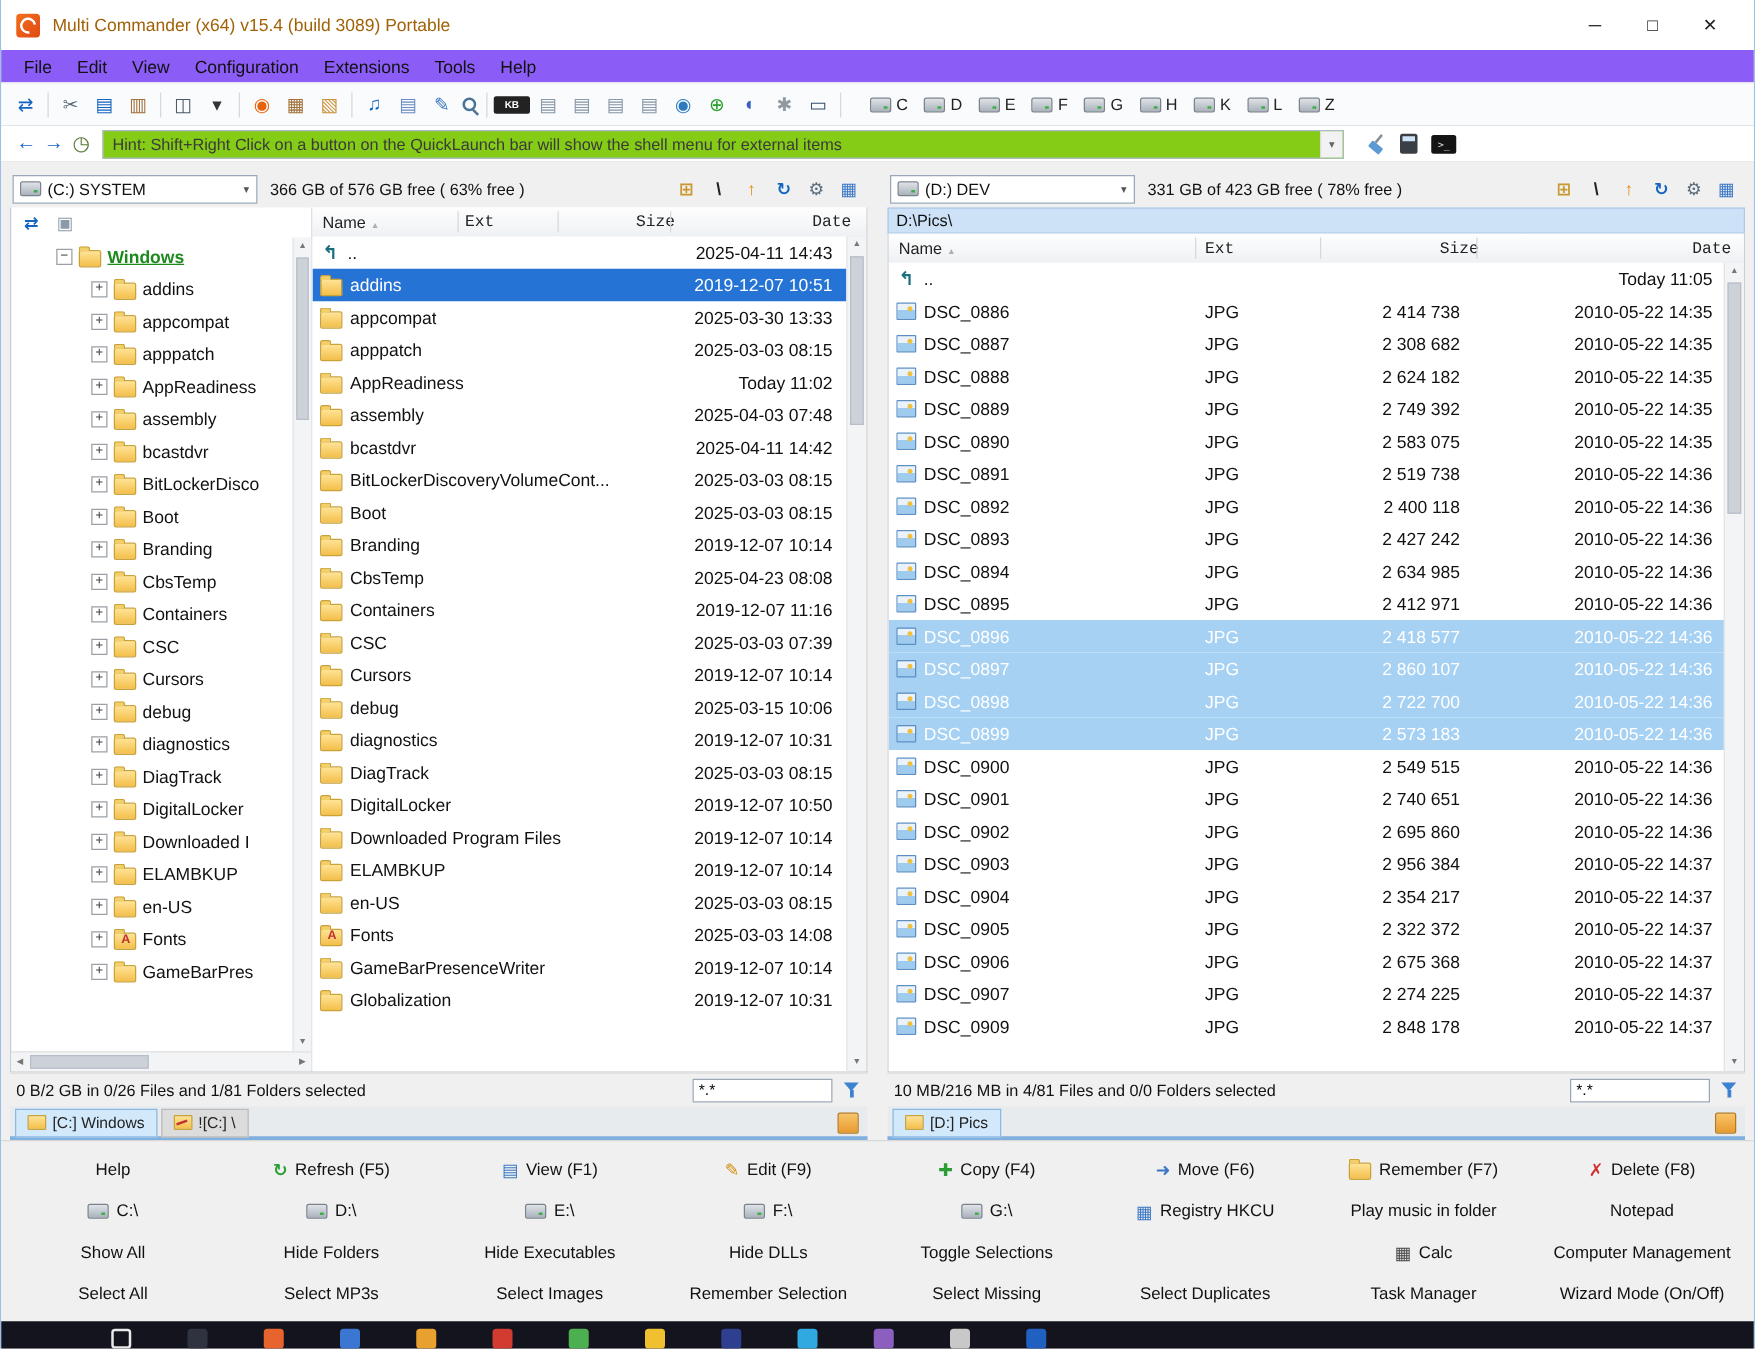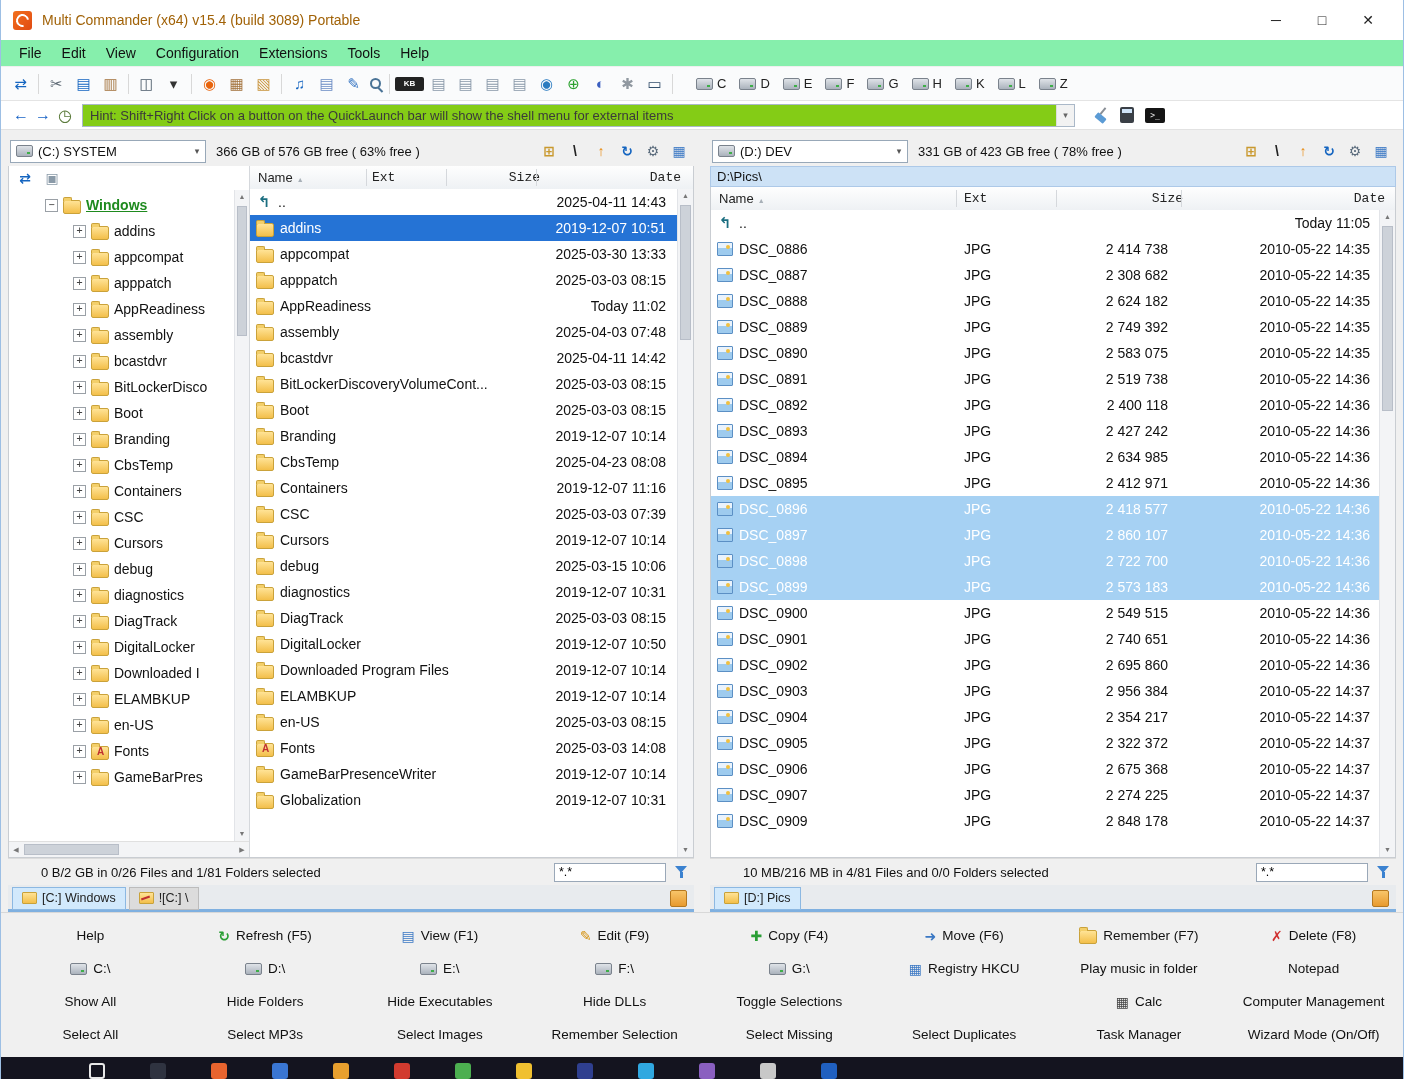--- a/index.html
+++ b/index.html
@@ -8,21 +8,21 @@
 
   
   .titlebar{height:40px;flex:none;display:flex;align-items:center;gap:10px;padding:0 12px;background:#fff;}
   .mc-logo{width:19px;height:19px;border-radius:3px;background:linear-gradient(135deg,#f2701d,#e04a12);position:relative;flex:none;}
   .mc-logo::after{content:"";position:absolute;left:3px;top:3px;width:9px;height:9px;border:2.5px solid #fff;border-radius:50%;border-right-color:transparent;transform:rotate(35deg);}
   .title-text{font-size:14px;color:#a16207;}
   .win-controls{margin-left:auto;display:flex;}
   .win-btn{width:46px;height:32px;display:flex;align-items:center;justify-content:center;font-size:14px;color:#222;}
 
   
-  .menubar{height:26px;flex:none;display:flex;align-items:center;padding-left:8px;background:#86efac;}
+  .menubar{height:26px;flex:none;display:flex;align-items:center;padding-left:8px;background:#8b5cf6;}
   .menu-item{padding:3px 10px;font-size:14px;}
 
   
   .toolbar{height:33px;flex:none;display:flex;align-items:center;padding:0 6px;background:#fafbfc;border-top:1px solid #efefef;border-bottom:1px solid #e4e4e4;}
   .tb-icons{display:flex;align-items:center;}
   .tb-icon{width:25px;height:25px;display:flex;align-items:center;justify-content:center;font-size:15px;margin:0 1px;border-radius:3px;}
   .tb-sep{width:1px;height:20px;background:#d8d8d8;margin:0 4px;}
   .tb-drives{display:flex;align-items:center;margin-left:14px;gap:3px;}
   .drive-btn{display:flex;align-items:center;gap:4px;padding:2px 5px;font-size:13px;color:#222;}
   .ico-drive{width:15px;height:10px;background:linear-gradient(180deg,#dfe3e8,#aab2bc);border:1px solid #7a828c;border-radius:2px;position:relative;flex:none;}
@@ -105,21 +105,21 @@
   
   .vscroll{position:absolute;right:0;top:23px;bottom:0;width:15px;background:#f3f4f6;border-left:1px solid #e2e4e8;}
   .tree-vs{top:0;width:14px;}
   .sb-up,.sb-down{position:absolute;left:0;width:100%;height:14px;line-height:14px;text-align:center;color:#777;font-size:7px;}
   .sb-up{top:0;}.sb-down{bottom:0;}
   .sb-up::before{content:"▲";}.sb-down::before{content:"▼";}
   .sb-thumb{position:absolute;left:2px;right:2px;background:#cdd2d9;border:1px solid #b8bec8;box-sizing:border-box;}
 
   
   .status{height:26px;flex:none;display:flex;align-items:center;gap:8px;padding:0 5px;font-size:13px;background:#f0f0f0;border-top:1px solid #dcdcdc;}
-  .status-text{flex:1;white-space:nowrap;margin-left:28px;}
+  .status-text{flex:1;white-space:nowrap;}
   .filter-input{width:112px;height:19px;border:1px solid #9aa8b8;font-size:12.5px;padding:0 4px;font-family:inherit;box-sizing:border-box;}
   .ico-funnel{width:15px;height:14px;position:relative;flex:none;}
   .ico-funnel::before{content:"";position:absolute;left:1px;top:1px;border-left:6px solid transparent;border-right:6px solid transparent;border-top:7px solid #3b82d0;}
   .ico-funnel::after{content:"";position:absolute;left:6px;top:7px;width:3px;height:6px;background:#3b82d0;}
   .tabbar{height:27px;flex:none;display:flex;align-items:center;padding:2px 4px 0;background:#e8ebee;border-bottom:3px solid #7fb0e0;box-sizing:border-box;}
   .tab{height:21px;display:flex;align-items:center;gap:5px;padding:0 9px;font-size:12.5px;background:#dcdcdc;border:1px solid #bcbcbc;margin-right:3px;color:#222;white-space:nowrap;}
   .tab.active{background:#d2e9fc;border-color:#8cb8e2;}
   .tab-ico{width:13px;height:10px;background:linear-gradient(#ffe396,#f3bf4a);border:1px solid #c9a23a;border-radius:1px;position:relative;flex:none;}
   .tab-ico.warn::after{content:"";position:absolute;left:1px;top:4px;width:9px;height:2px;background:#c03030;transform:rotate(-20deg);}
   .tab-end{margin-left:auto;width:15px;height:15px;background:linear-gradient(#f8c56a,#e89a2e);border:1px solid #b5781f;border-radius:2px;margin-right:3px;flex:none;}

